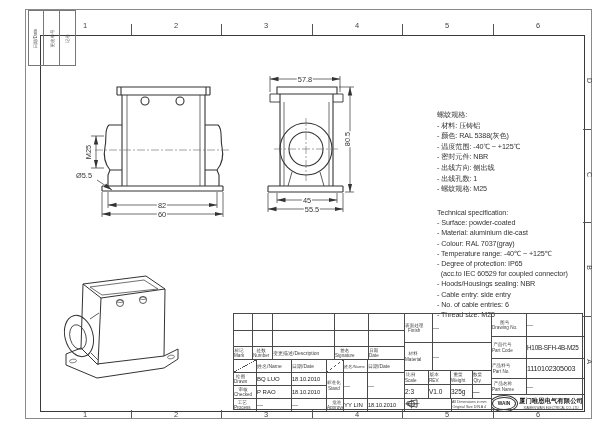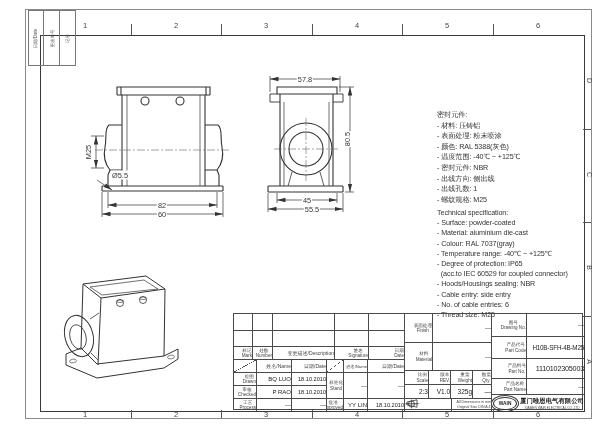--- a/index.html
+++ b/index.html
@@ -18,21 +18,21 @@
            display:flex;align-items:center;justify-content:center;overflow:hidden;}
   .cs-cell span{transform:rotate(-90deg);white-space:nowrap;font-size:4.5px;color:#555;}
   
   .spec{line-height:10.6px;font-size:7.2px;white-space:pre;color:#333;letter-spacing:-0.1px;}
   
   .dim{background:#fff;font-size:7.4px;color:#333;padding:0 1px;transform:translate(-50%,-50%);white-space:nowrap;}
   .dim.rot{transform:translate(-50%,-50%) rotate(-90deg);}
   
   #title-block{left:233px;top:313px;width:350px;height:97px;border:1px solid #4a4a4a;box-sizing:border-box;}
   .tb-cell{position:absolute;border-left:1px solid #4a4a4a;border-top:1px solid #4a4a4a;box-sizing:border-box;
-           display:flex;align-items:center;justify-content:flex-end;overflow:hidden;text-align:center;}
+           display:flex;align-items:center;justify-content:flex-start;overflow:hidden;text-align:center;}
   .no-l{border-left:none;} .no-t{border-top:none;}
   .lbl{font-size:4.6px;line-height:1.15;white-space:pre-line;color:#444;}
   .lbl1{font-size:5px;white-space:nowrap;color:#444;}
   .val{font-size:6px;color:#222;white-space:nowrap;}
   .val-big{font-size:6.3px;letter-spacing:-0.2px;color:#222;white-space:nowrap;}
   .diag{background:linear-gradient(to bottom right,transparent 48.5%,#4a4a4a 48.5%,#4a4a4a 51.5%,transparent 51.5%);}
   .note{font-size:3.6px;line-height:1.3;white-space:pre-line;color:#444;}
   #logo-cell{flex-direction:row;gap:3px;}
   #logo-oval{width:22px;height:11px;border:1px solid #333;border-radius:50%;outline:1px solid #333;outline-offset:1px;
              display:flex;align-items:center;justify-content:center;font-size:4.8px;font-weight:bold;color:#222;flex:none;}
@@ -190,30 +190,29 @@
       <circle cx="143" cy="300" r="3.5" stroke-width="0.8"></circle>
       <ellipse cx="143" cy="298.2" rx="3.5" ry="1.3" stroke-width="0.6"></ellipse>
       <ellipse cx="73" cy="361" rx="3.5" ry="1.8" transform="rotate(-10 73 361)" stroke-width="0.6"></ellipse>
       <ellipse cx="171" cy="357" rx="3.5" ry="1.8" transform="rotate(-10 171 357)" stroke-width="0.6"></ellipse>
     </g>
   </svg>
 
   <span class="abs dim" style="left:162px;top:205px;">82</span>
   <span class="abs dim" style="left:162px;top:214px;">60</span>
   <span class="abs dim rot" style="left:88px;top:152px;">M25</span>
-  <span class="abs dim" style="left:84px;top:175px;margin-left:36px;">Ø5.5</span>
+  <span class="abs dim" style="left:84px;top:175px;">Ø5.5</span>
   <span class="abs dim" style="left:305px;top:79px;">57.8</span>
   <span class="abs dim rot" style="left:347px;top:139px;">80.5</span>
   <span class="abs dim" style="left:307px;top:200px;">45</span>
   <span class="abs dim" style="left:312px;top:209px;">55.5</span>
 
   <div class="abs" style="left:437px;top:110px;">
-    <div class="spec">密封元件:</div>
+    <div class="spec">螺纹规格:</div>
     <div class="spec">- 材料: 压铸铝</div>
-    <div class="spec">- 表面处理: 粉末喷涂</div>
     <div class="spec">- 颜色: RAL 5388(灰色)</div>
     <div class="spec">- 温度范围: -40℃ ~ +125℃</div>
     <div class="spec">- 密封元件: NBR</div>
     <div class="spec">- 出线方向: 侧出线</div>
     <div class="spec">- 出线孔数: 1</div>
     <div class="spec">- 螺纹规格: M25</div>
   </div>
 
   <div class="abs" style="left:437px;top:208px;">
     <div class="spec" style="line-height:10.2px;">Technical specification:</div>

